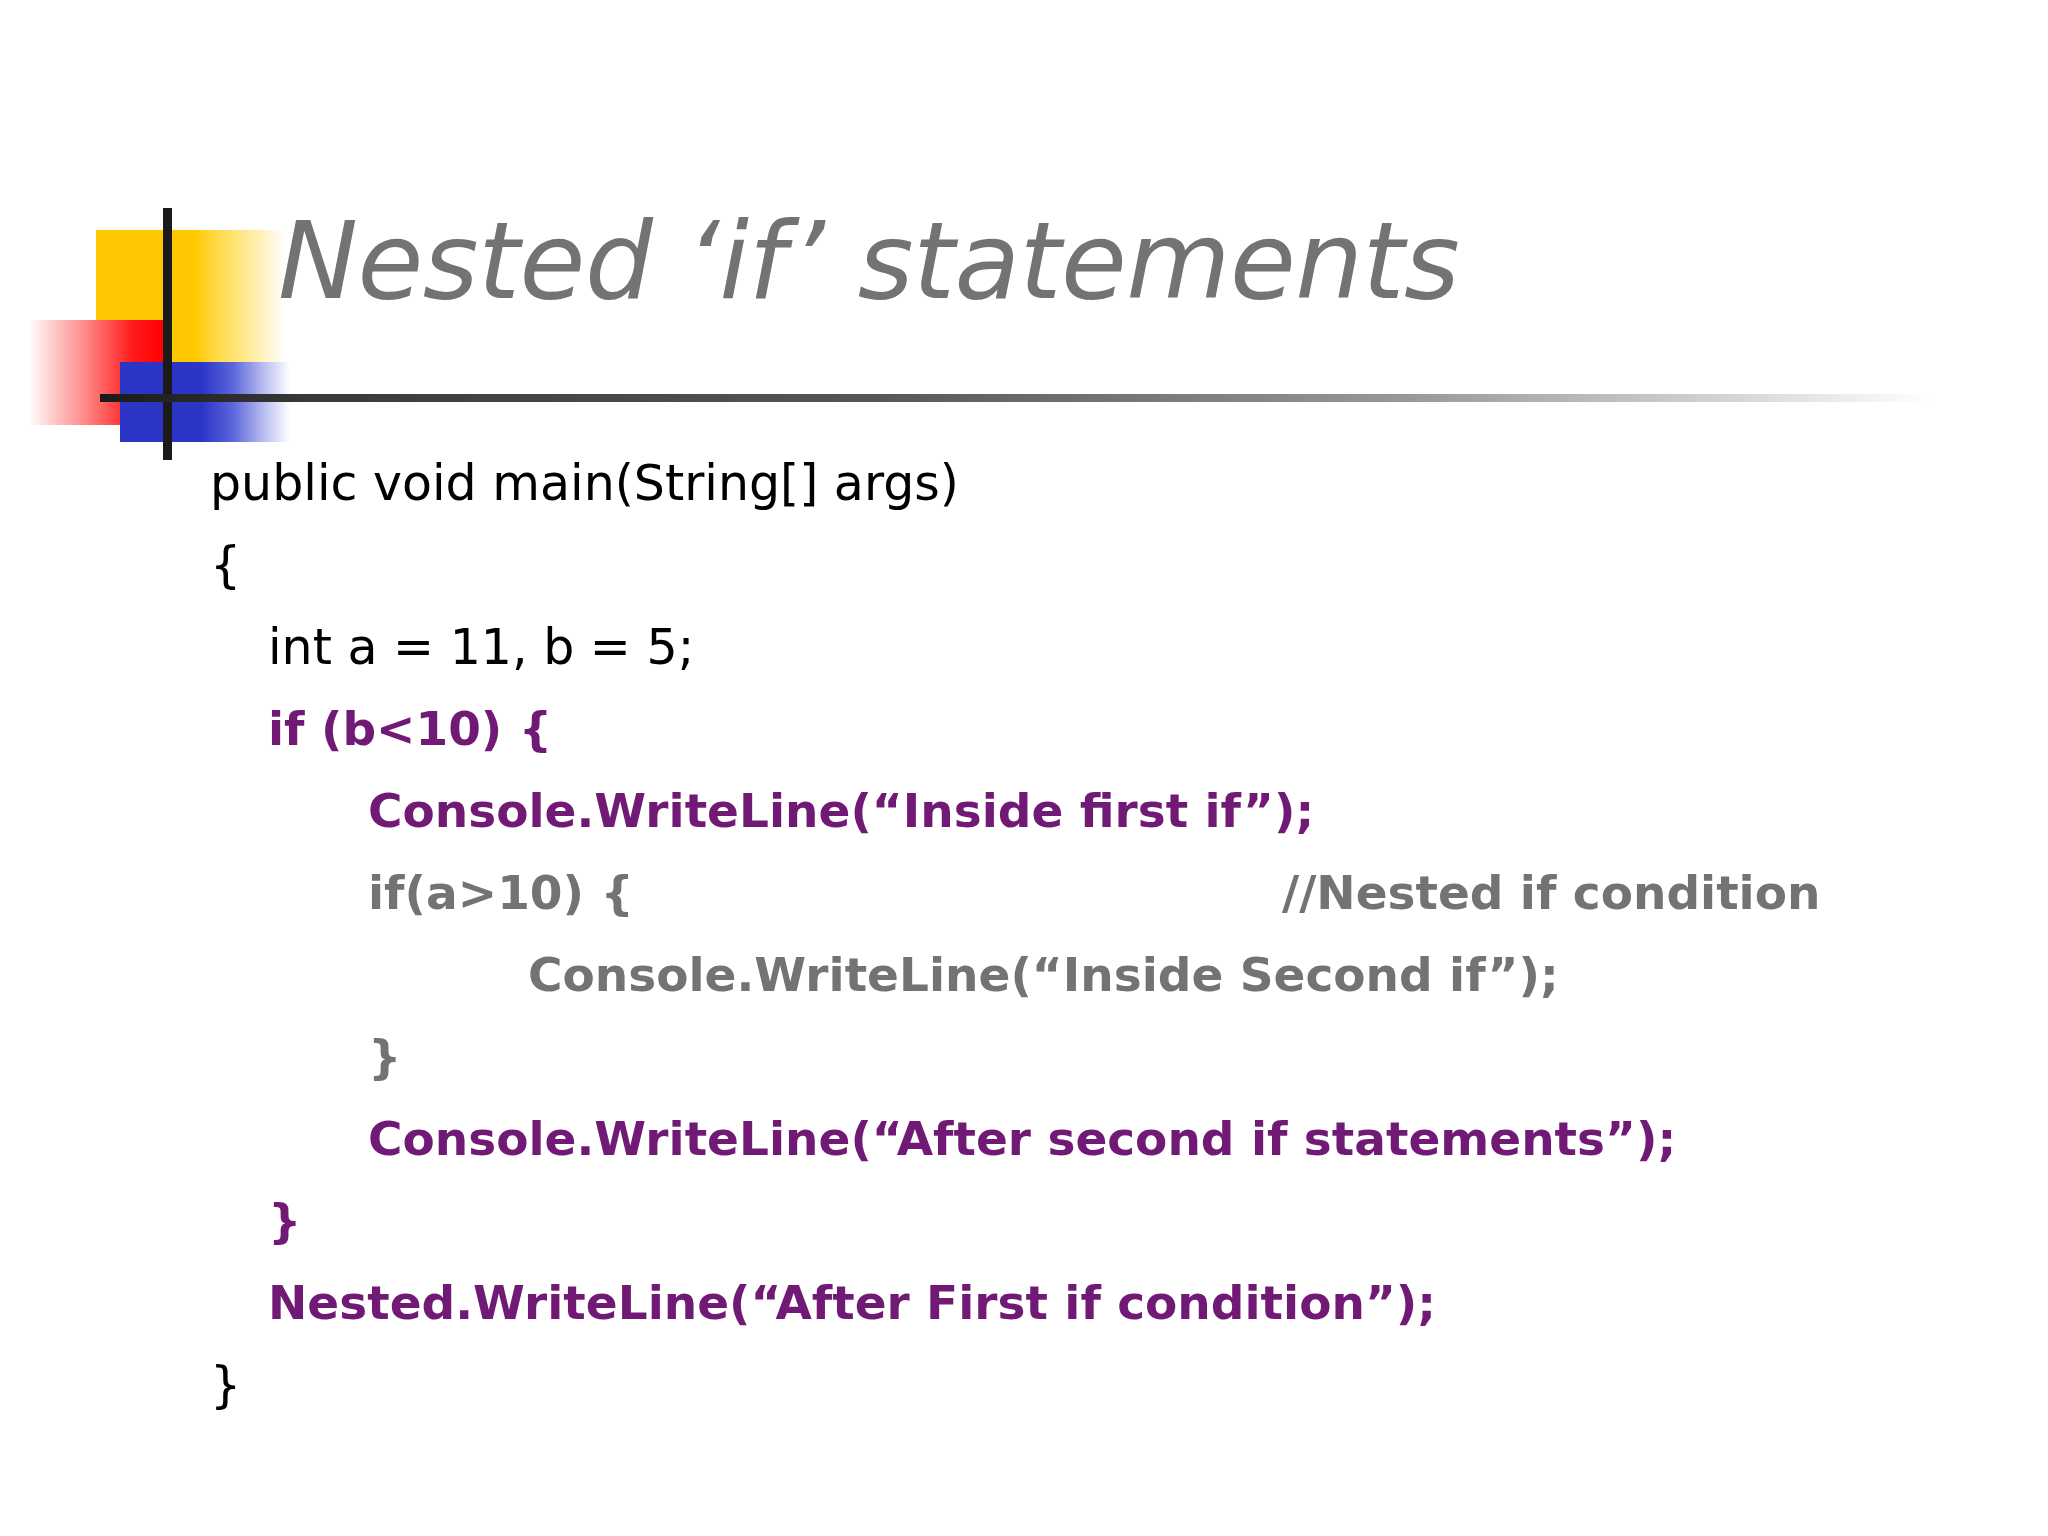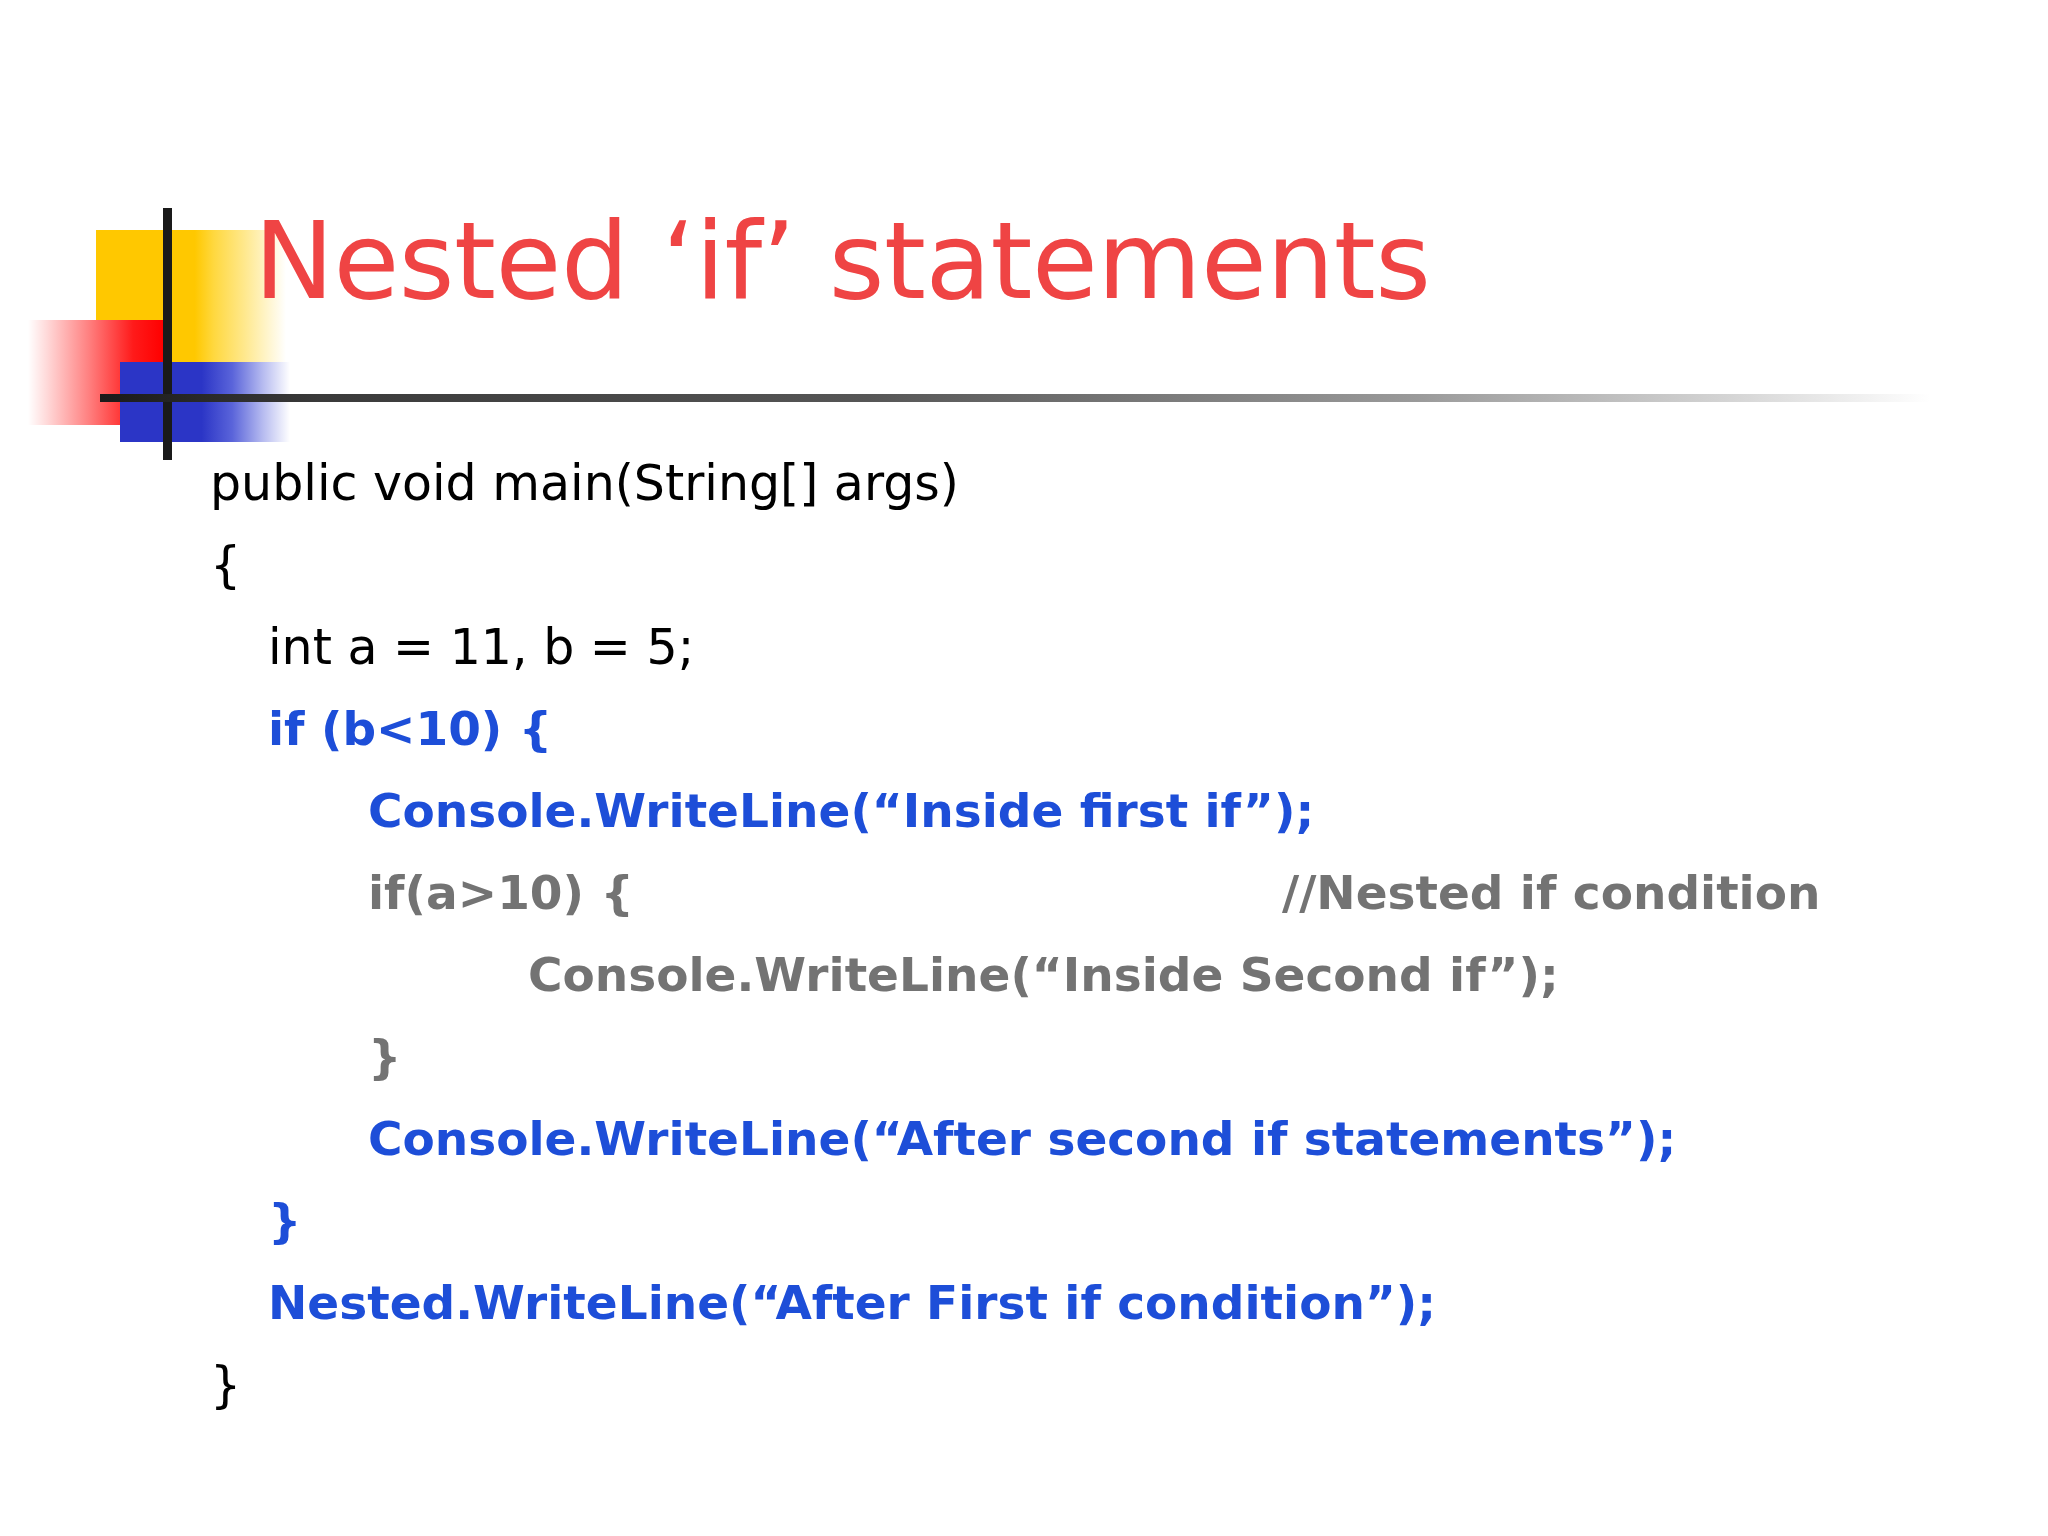--- a/index.html
+++ b/index.html
@@ -60,29 +60,30 @@
     left: 100px;
     top: 394px;
     width: 1830px;
     height: 8px;
     background: linear-gradient(to right, #1a1a1a 0%, #3a3a3a 12%, #565656 42%, #9a9a9a 72%, #d8d8d8 90%, #ffffff 100%);
   }
 
   
   #title {
     position: absolute;
-    left: 254px;
+    left: 278px;
     top: 205px;
     font-family: "DejaVu Sans", sans-serif;
     font-size: 107px;
     font-weight: 400;
-    color: #ef4444;
+    color: #737373;
     letter-spacing: -0.5px;
     white-space: nowrap;
     line-height: 1.05;
+    font-style: italic;
   }
 
   
   #code {
     position: absolute;
     left: 0;
     top: 455px;
     width: 1772px;
   }
   .line {
@@ -99,21 +100,21 @@
   .comment {
     position: absolute;
     top: 0;
   }
   .plain {
     color: #000000;
     font-weight: 400;
     font-size: 49px;
   }
   .blue {
-    color: #1d4ed8;
+    color: #701a75;
     font-weight: bold;
   }
   .red {
     color: #737373;
     font-weight: bold;
   }
 </style>
 </head>
 <body>
 

